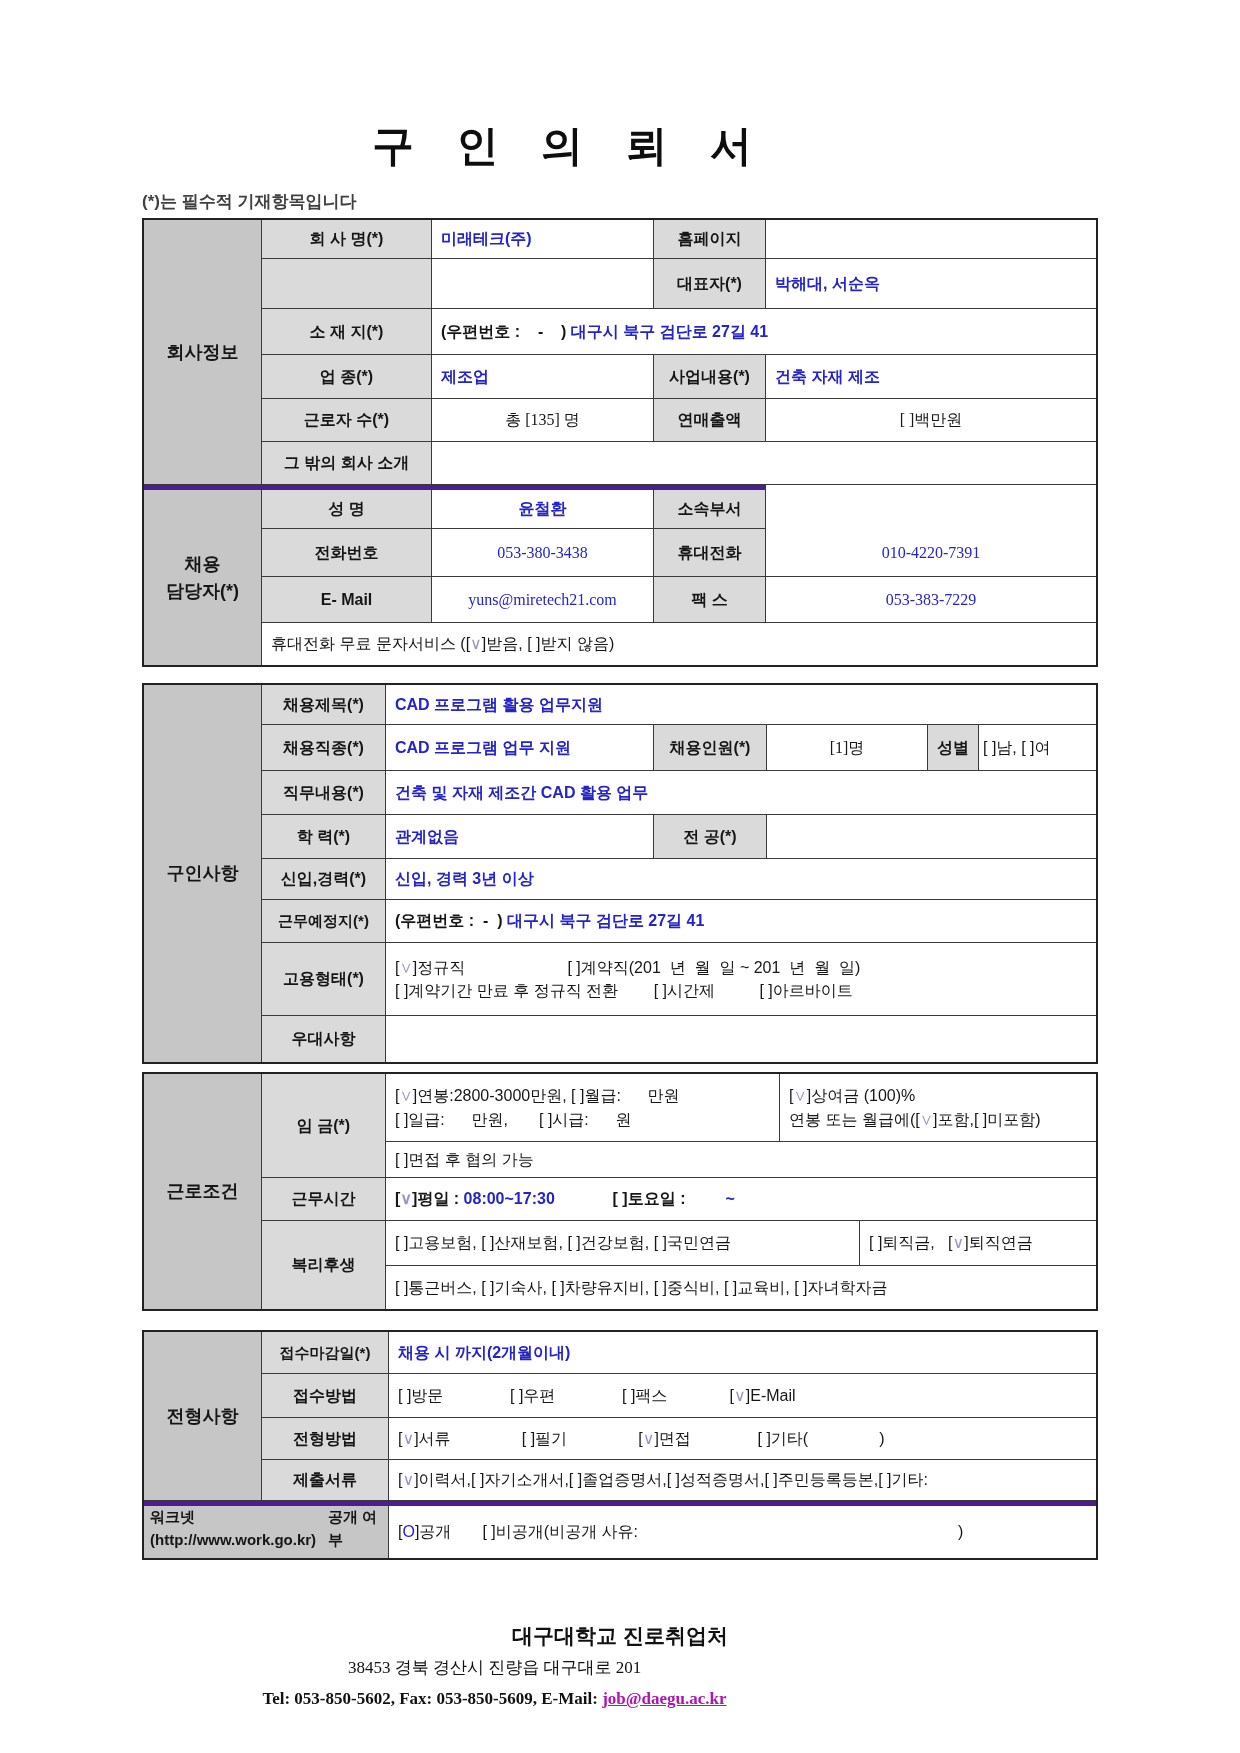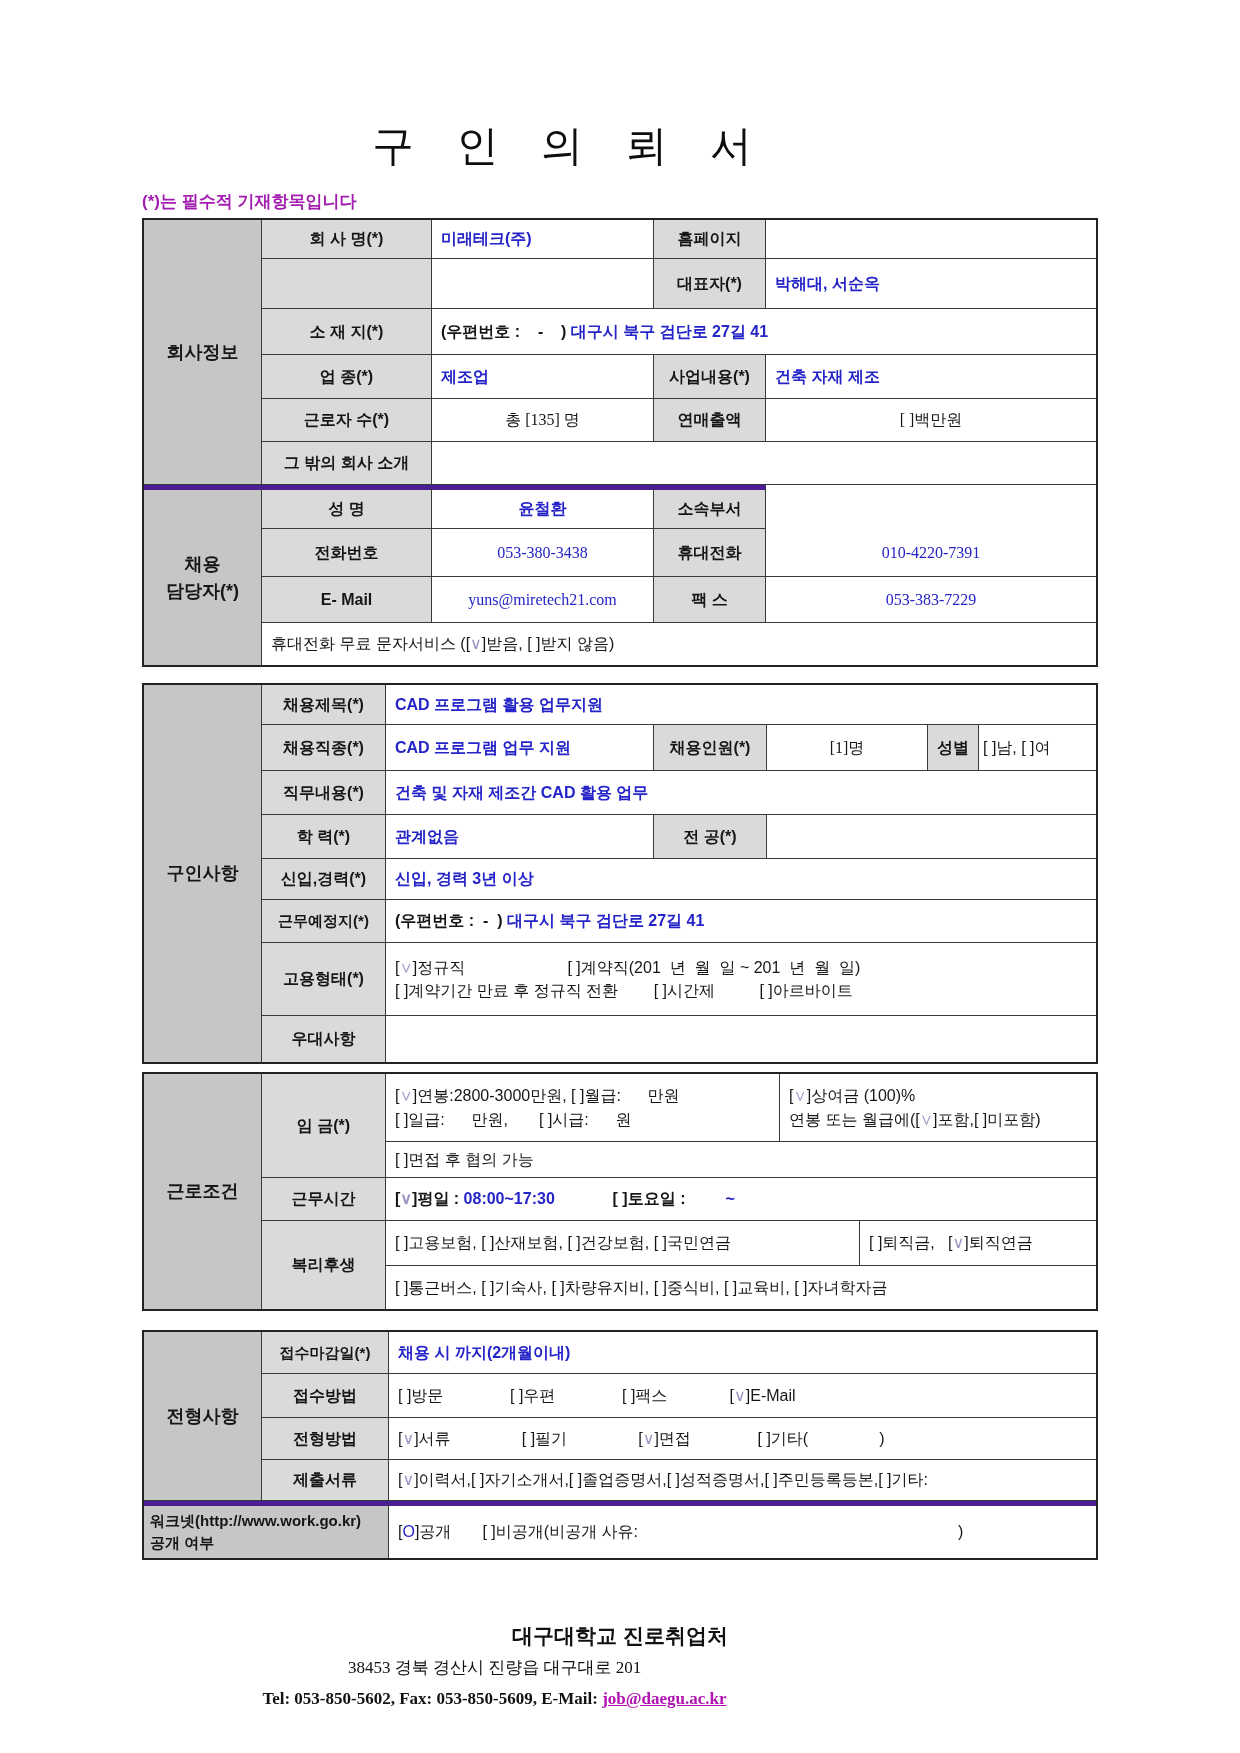--- a/index.html
+++ b/index.html
@@ -2,25 +2,25 @@
 <html><head>
 <meta charset="utf-8">
 <style>
   html,body{margin:0;padding:0;}
   body{
     width:1240px;height:1753px;background:#ffffff;position:relative;
     font-family:"Liberation Sans",sans-serif;color:#161616;
   }
   .title{
     position:absolute;top:118px;left:0;width:1140px;text-align:center;
-    font-family:"Liberation Serif",serif;font-weight:normal;font-size:42px;
+    font-family:"Liberation Serif",serif;font-weight:bold;font-size:42px;
     letter-spacing:16px;color:#0e0e0e;
   }
   .note{
-    position:absolute;top:190px;left:142px;font-size:17px;font-weight:bold;color:#a21caf;
+    position:absolute;top:190px;left:142px;font-size:17px;font-weight:bold;color:#404040;
   }
   .tbl{
     position:absolute;left:142px;width:956px;box-sizing:border-box;
     border:2px solid #222222;display:grid;background:#ffffff;
   }
   #t1{top:218px;grid-template-columns:118px 170px 222px 112px 1fr;
       grid-template-rows:39px 50px 46px 44px 43px 43px 44px 48px 46px 42px;}
   #t2{top:683px;grid-template-columns:118px 124px 268px 113px 161px 51px 1fr;
       grid-template-rows:40px 46px 44px 44px 41px 43px 73px 46px;}
   #t3{top:1072px;grid-template-columns:118px 124px 394px 80px 1fr;
@@ -41,21 +41,21 @@
   .noB{border-bottom:none;}
   .tk{border-top:5px solid #4c1d95;}
   .blue{color:#2424c8;font-weight:bold;}
   .serif{font-family:"Liberation Serif",serif;font-weight:normal;}
   .serif.blue{font-weight:normal;}
   .pre{white-space:pre-wrap;}
   .seg-k{color:#161616;}
   .seg-b{color:#2424c8;}
   .seg-c{color:#9a97c4;}
   .worklab{background:#c6c6c6;font-weight:bold;font-size:15px;
-           flex-direction:column;align-items:flex-start;justify-content:center;
+           flex-direction:row;align-items:flex-start;justify-content:center;
            padding:0 6px;line-height:1.5;}
   .footer-org{position:absolute;top:1622px;left:0;width:1240px;text-align:center;
               font-weight:bold;font-size:21px;color:#111;}
   .footer-line{position:absolute;left:0;width:989px;text-align:center;
                font-family:"Liberation Serif",serif;font-size:17px;color:#111;}
   #faddr{top:1656px;}
   #ftel{top:1689px;font-weight:bold;}
   .email-link{color:#b013b0;text-decoration:underline;}
 </style>
 </head>

